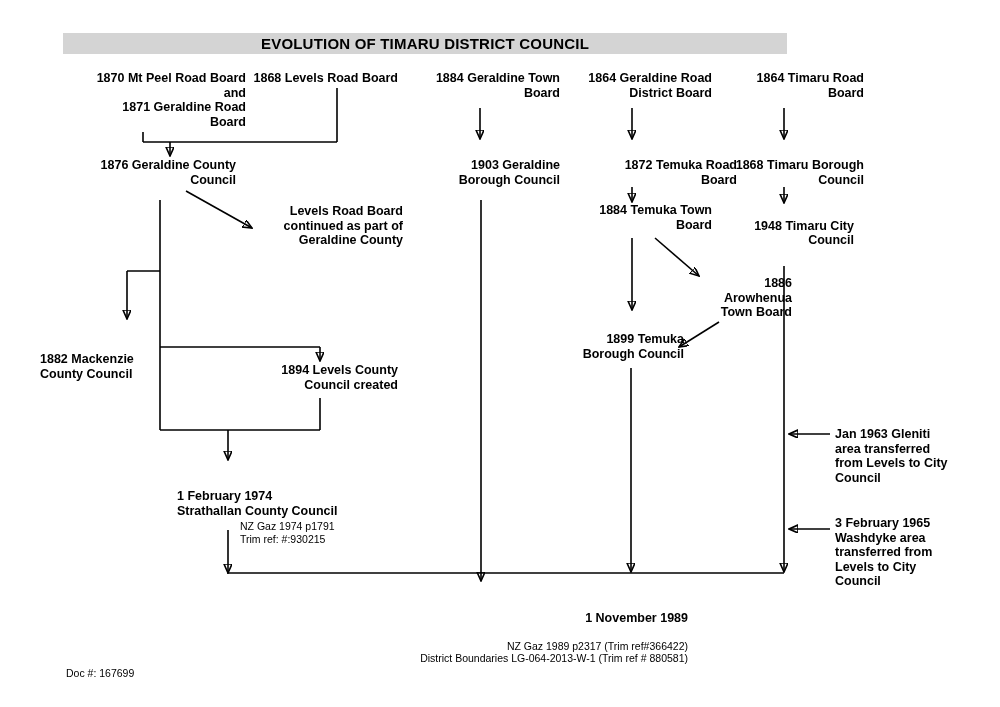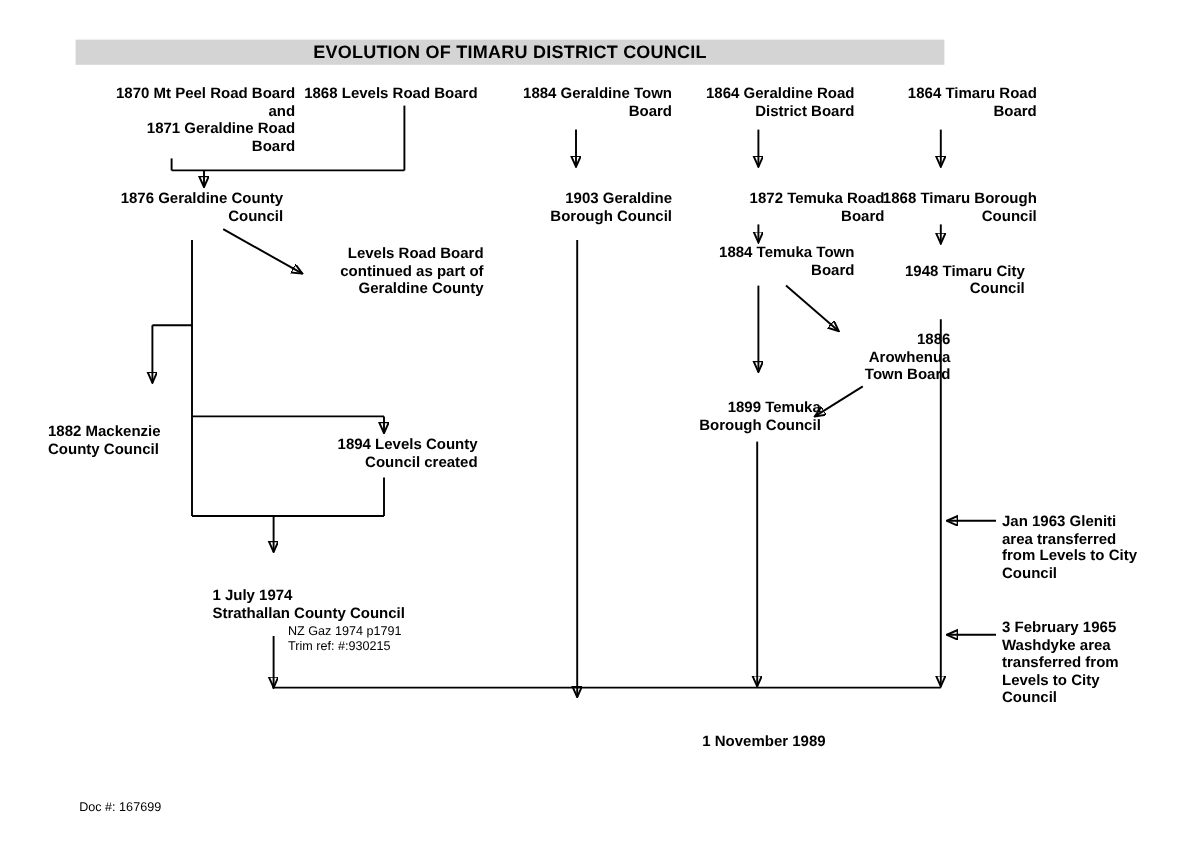--- a/index.html
+++ b/index.html
@@ -116,32 +116,34 @@
 <div class="node center" style="left:682px;top:276px;width:110px">1886
 Arowhenua
 Town Board</div>
 <div class="node left" style="left:40px;top:332px;width:130px">1882 Mackenzie
 County Council</div>
 <div class="node center" style="left:554px;top:332px;width:130px">1899 Temuka
 Borough Council</div>
 <div class="node center" style="left:238px;top:363px;width:160px">1894 Levels County
 Council created</div>
 
-<div class="node left" style="left:177px;top:469px;width:230px">1 July 1974
+<div class="node left" style="left:177px;top:469px;width:230px">1 February 1974
 Strathallan County Council</div>
 <div class="node left ref" style="left:240px;top:500px;width:160px">NZ Gaz 1974 p1791
 Trim ref: #:930215</div>
 
 <div class="node left" style="left:835px;top:407px;width:135px">Jan 1963 Gleniti
 area transferred
 from Levels  to City
 Council</div>
 <div class="node left" style="left:835px;top:496px;width:140px">3 February 1965
 Washdyke area
 transferred from
 Levels to City
 Council</div>
 
 <div class="node center" style="left:288px;top:596px;width:400px">
   <div>1 November 1989</div>
+  <div class="ref">NZ Gaz 1989 p2317 (Trim ref#366422)
+District Boundaries LG-064-2013-W-1 (Trim ref # 880581)</div>
 </div>
 
 <div class="doc">Doc #: 167699</div>
 
 </body></html>

